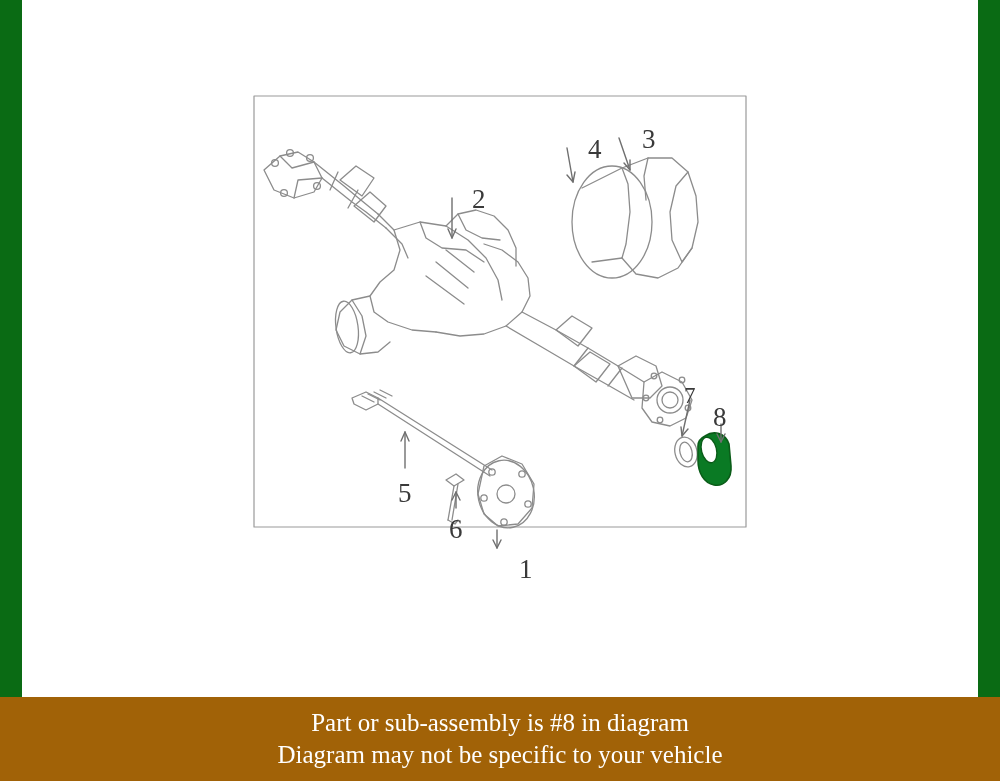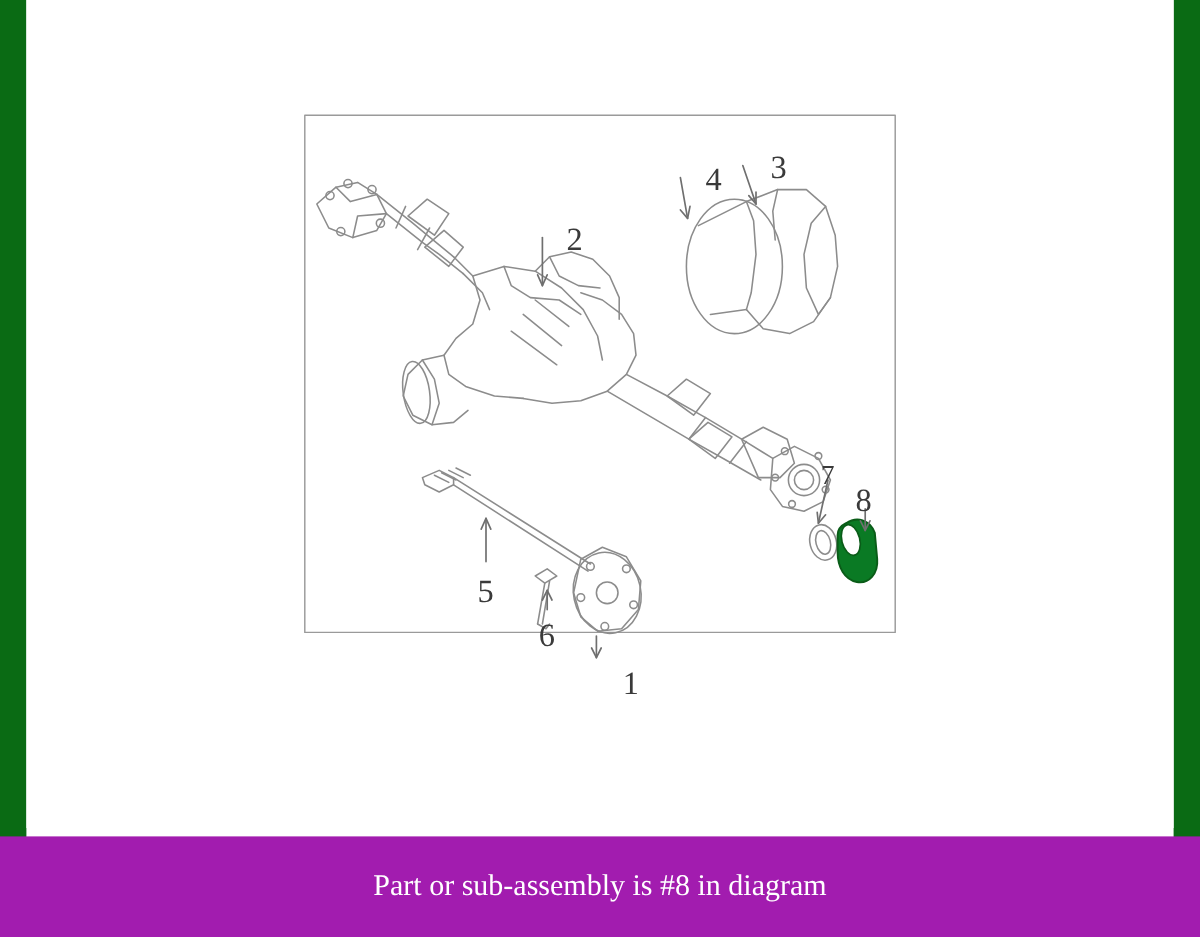--- a/index.html
+++ b/index.html
@@ -45,21 +45,21 @@
     left: 0;
     top: 0;
   }
 
   .footer {
     position: absolute;
     left: 0;
     bottom: 0;
     width: 1000px;
     height: 84px;
-    background: #a21caf;
+    background: #a16207;
     color: #ffffff;
     display: flex;
     flex-direction: column;
     align-items: center;
     justify-content: center;
     font-family: "Liberation Serif", serif;
     font-size: 25px;
     line-height: 32px;
     text-align: center;
     margin-top: 24px;
@@ -228,15 +228,16 @@
     <div class="callout" style="left:566px; top:136px;">4</div>
     <div class="callout" style="left:376px; top:480px;">5</div>
     <div class="callout" style="left:427px; top:516px;">6</div>
     <div class="callout small" style="left:662px; top:384px;">7</div>
     <div class="callout" style="left:691px; top:404px;">8</div>
 
   </div>
 
   <div class="footer">
     <div>Part or sub-assembly is #8 in diagram</div>
+    <div>Diagram may not be specific to your vehicle</div>
   </div>
 
 </div>
 
 </body></html>

